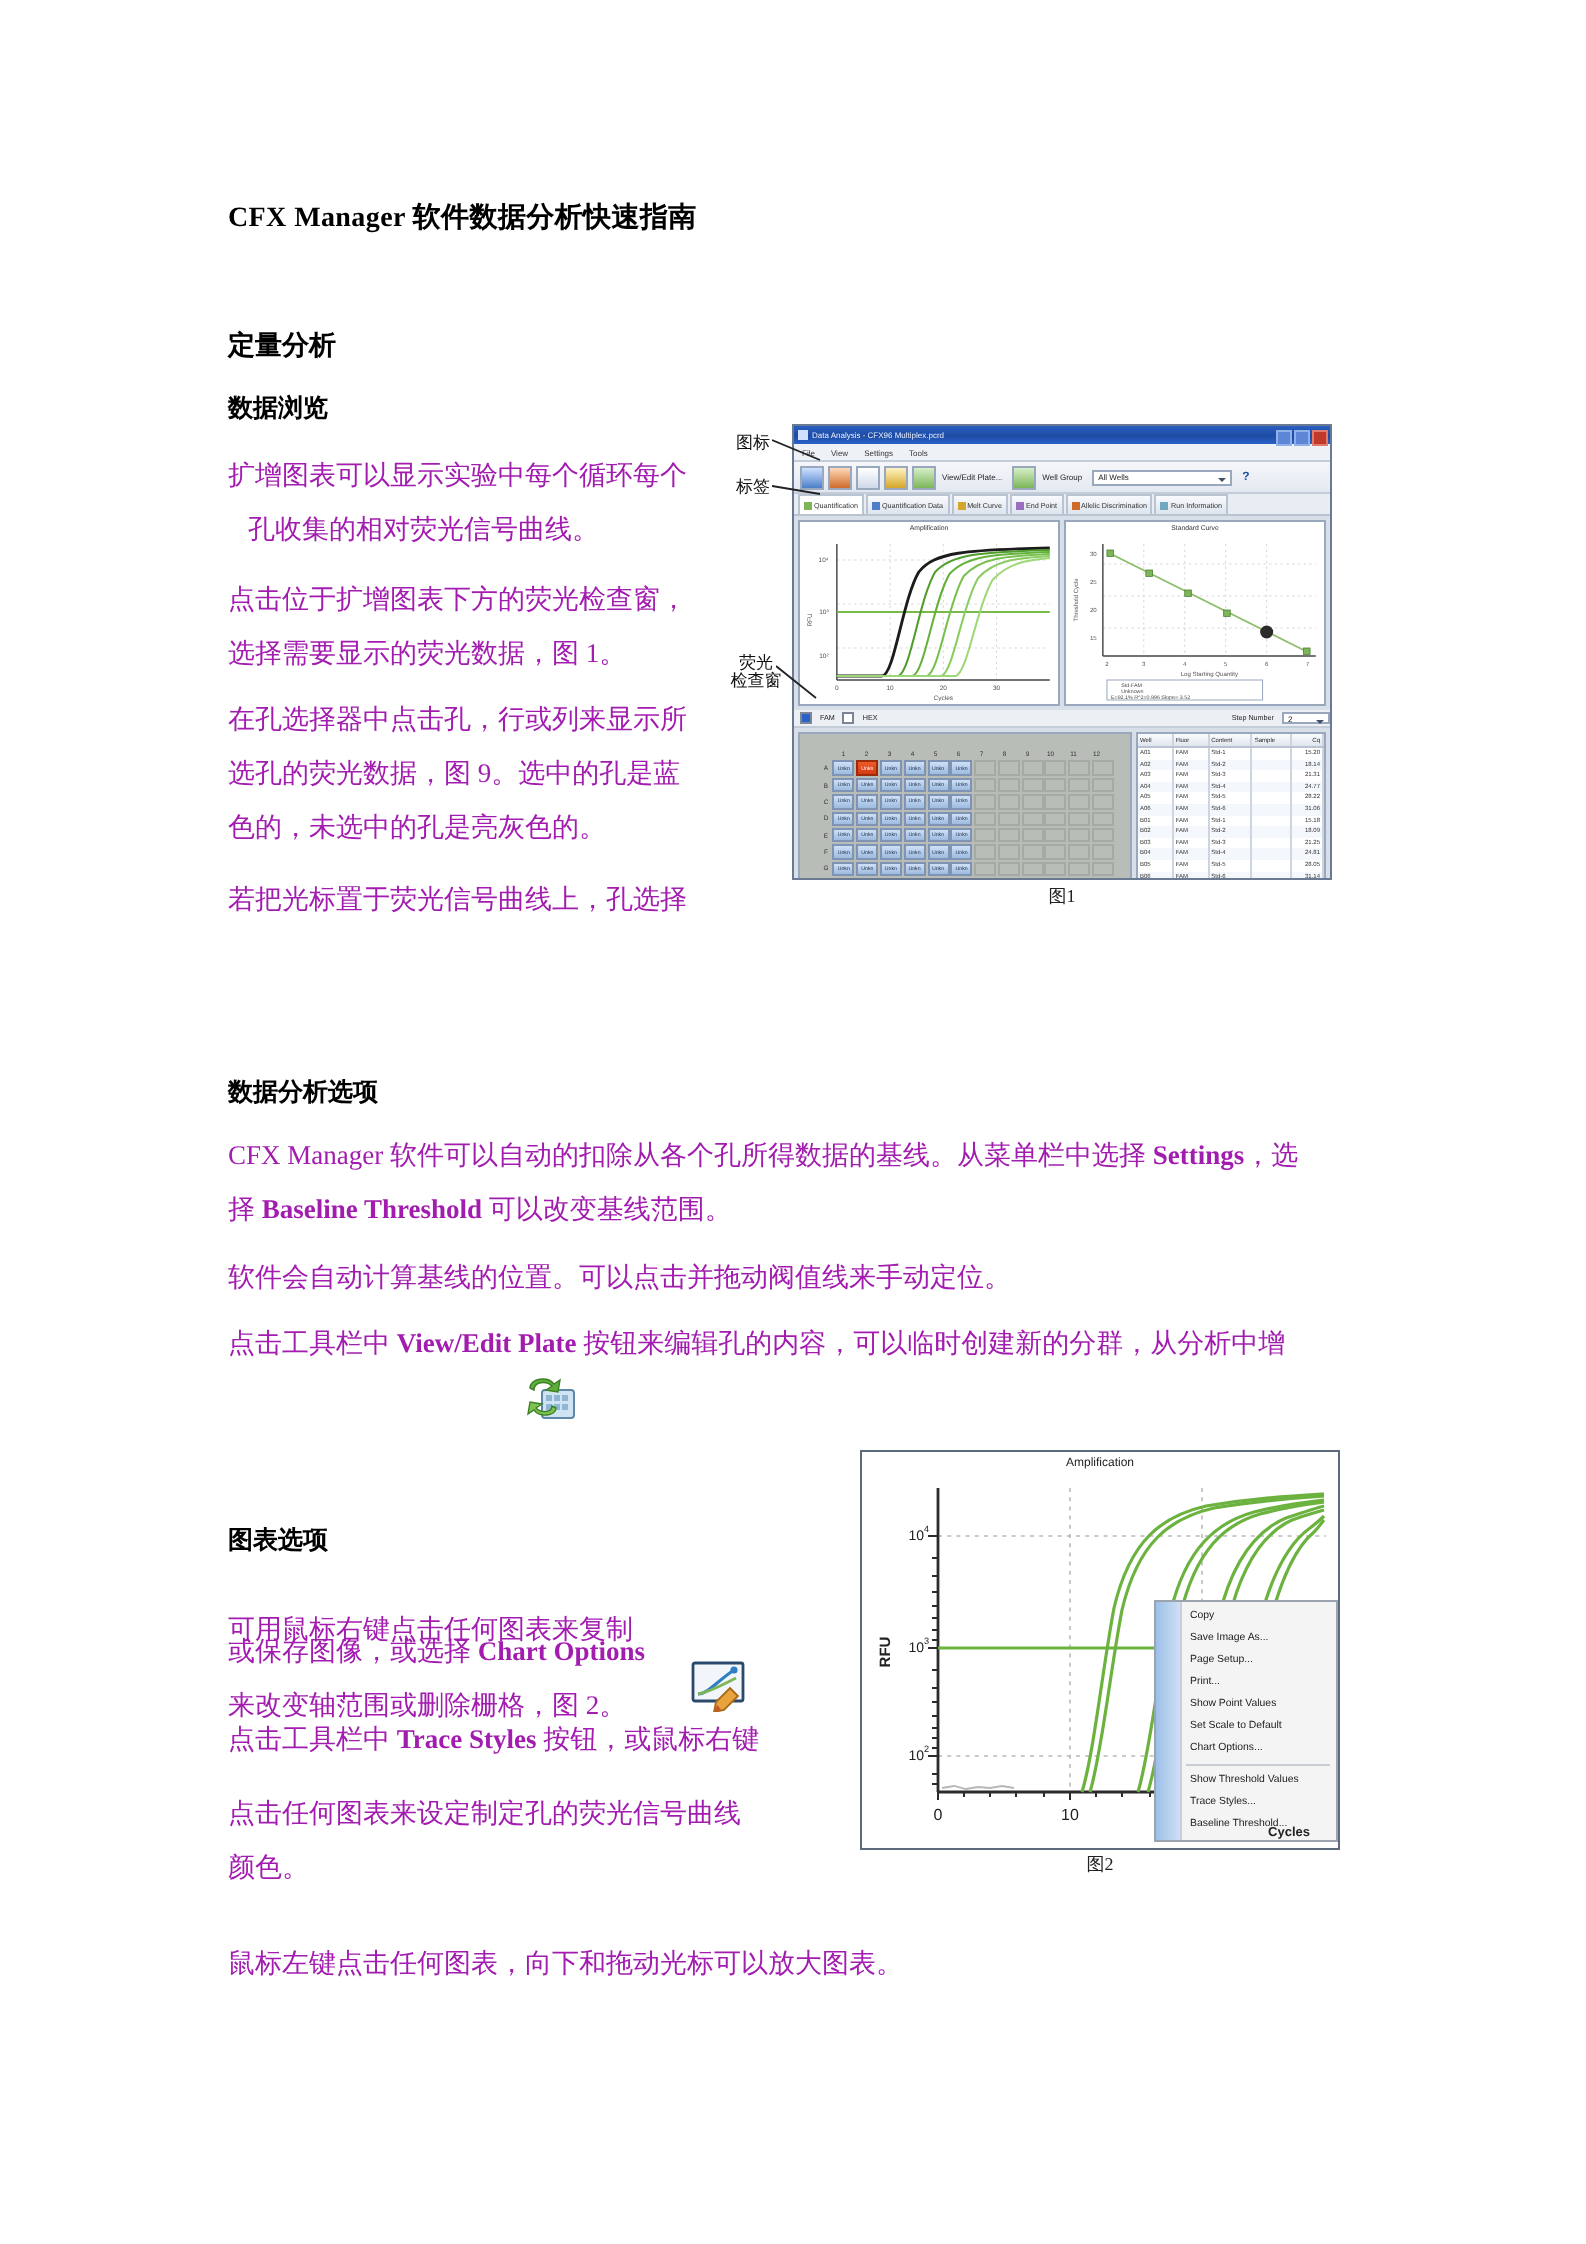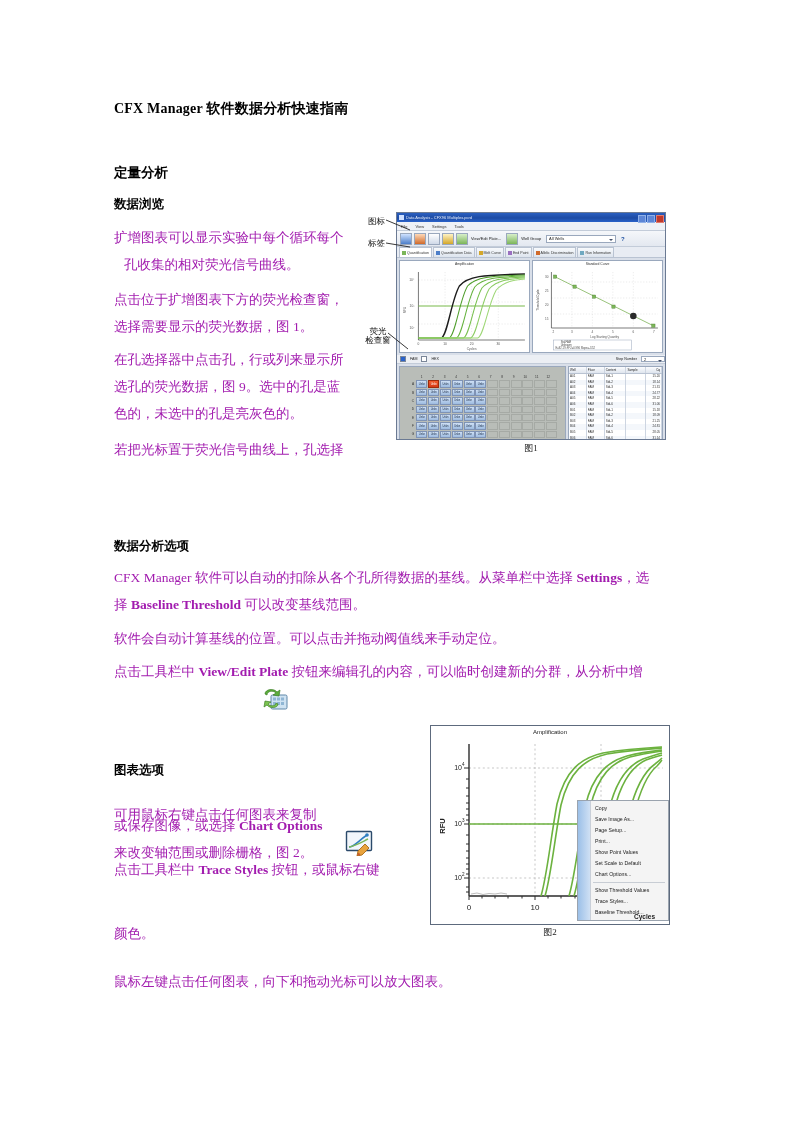--- a/index.html
+++ b/index.html
@@ -456,20 +456,21 @@
       <rect x="1.5" y="1.5" width="25" height="19" rx="1" fill="#f2f6fb" stroke="#2b4a6b" stroke-width="1.4"></rect>
       <path d="M4 17 C9 17, 13 11, 22 5" fill="none" stroke="#2f7fc1" stroke-width="1.6"></path>
       <path d="M4 17 C10 16, 15 13, 23 9" fill="none" stroke="#7cb659" stroke-width="1.4"></path>
       <circle cx="22" cy="5" r="1.8" fill="#2f7fc1"></circle>
       <path d="M13 21 L20 14 L24 18 L17 25 L12 26 Z" fill="#e8a33d" stroke="#a86a17" stroke-width="0.9"></path>
       <path d="M12 26 L13.5 22.5 L15.5 24.5 Z" fill="#c9572b"></path>
     </svg>
   </div>
 
   <div class="para" style="left:114px; top:856px; width:275px;"><span>点击工具栏中 </span><span class="b">Trace Styles</span><span> 按钮，或鼠标右键</span></div>
+  <div class="para" style="left:114px; top:893px; width:285px;">点击任何图表来设定制定孔的荧光信号曲线</div>
   <div class="para" style="left:114px; top:920px; width:285px;">颜色。</div>
 
   <div class="para para-wide" style="left:114px; top:968px;">鼠标左键点击任何图表，向下和拖动光标可以放大图表。</div>
 
   <div class="fig1-wrap">
     <div class="app-window">
 
       <div class="titlebar">
         <span class="tb-ico"></span>
         <span class="tb-txt">Data Analysis - CFX96 Multiplex.pcrd</span>

